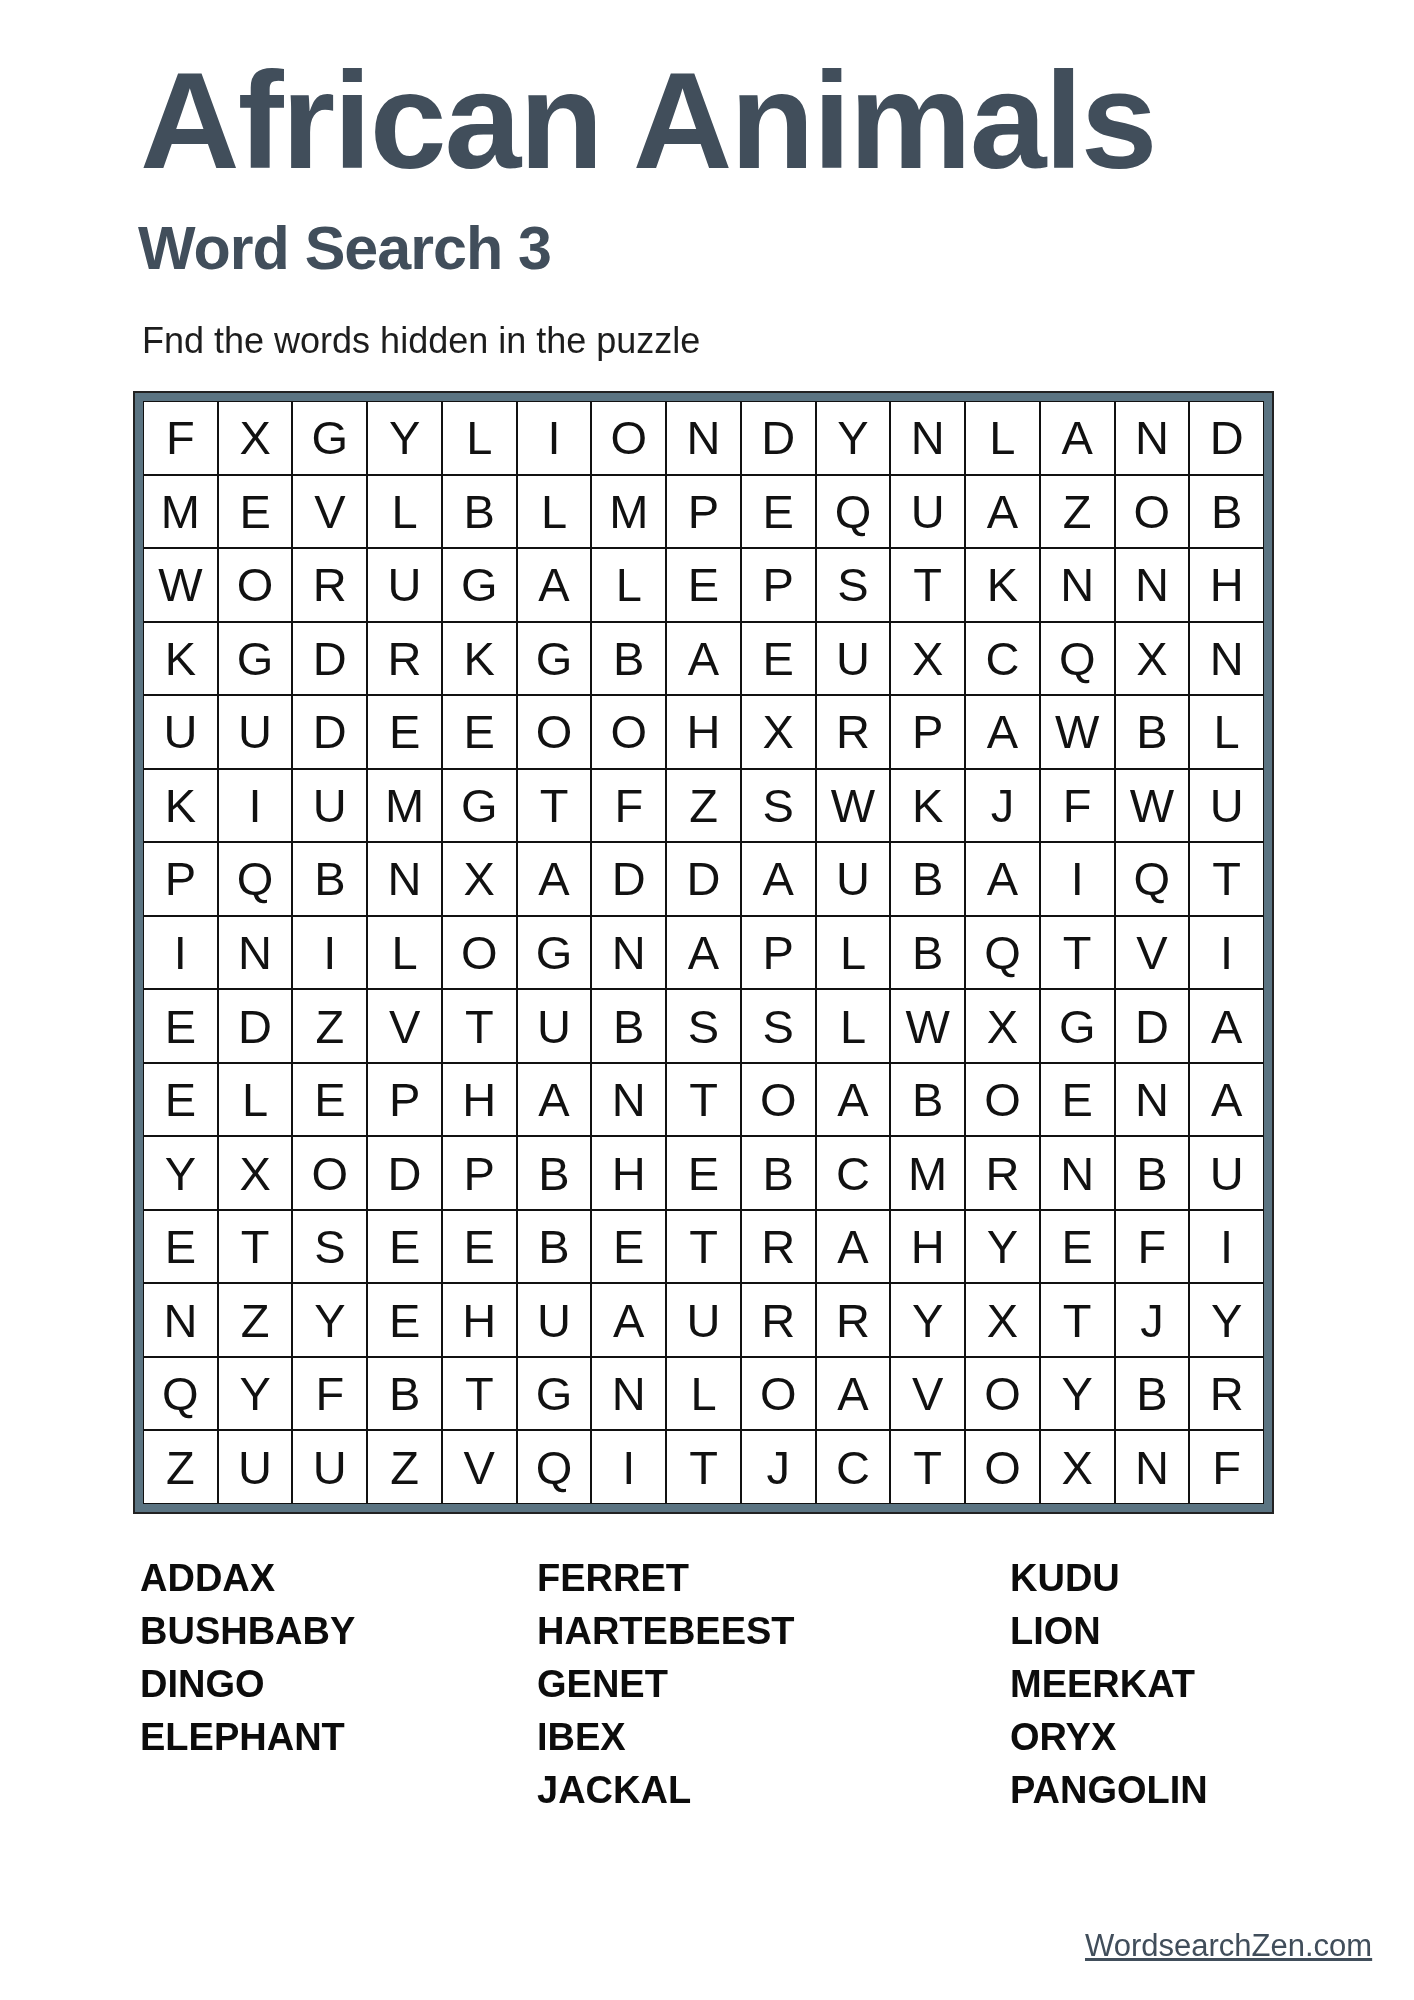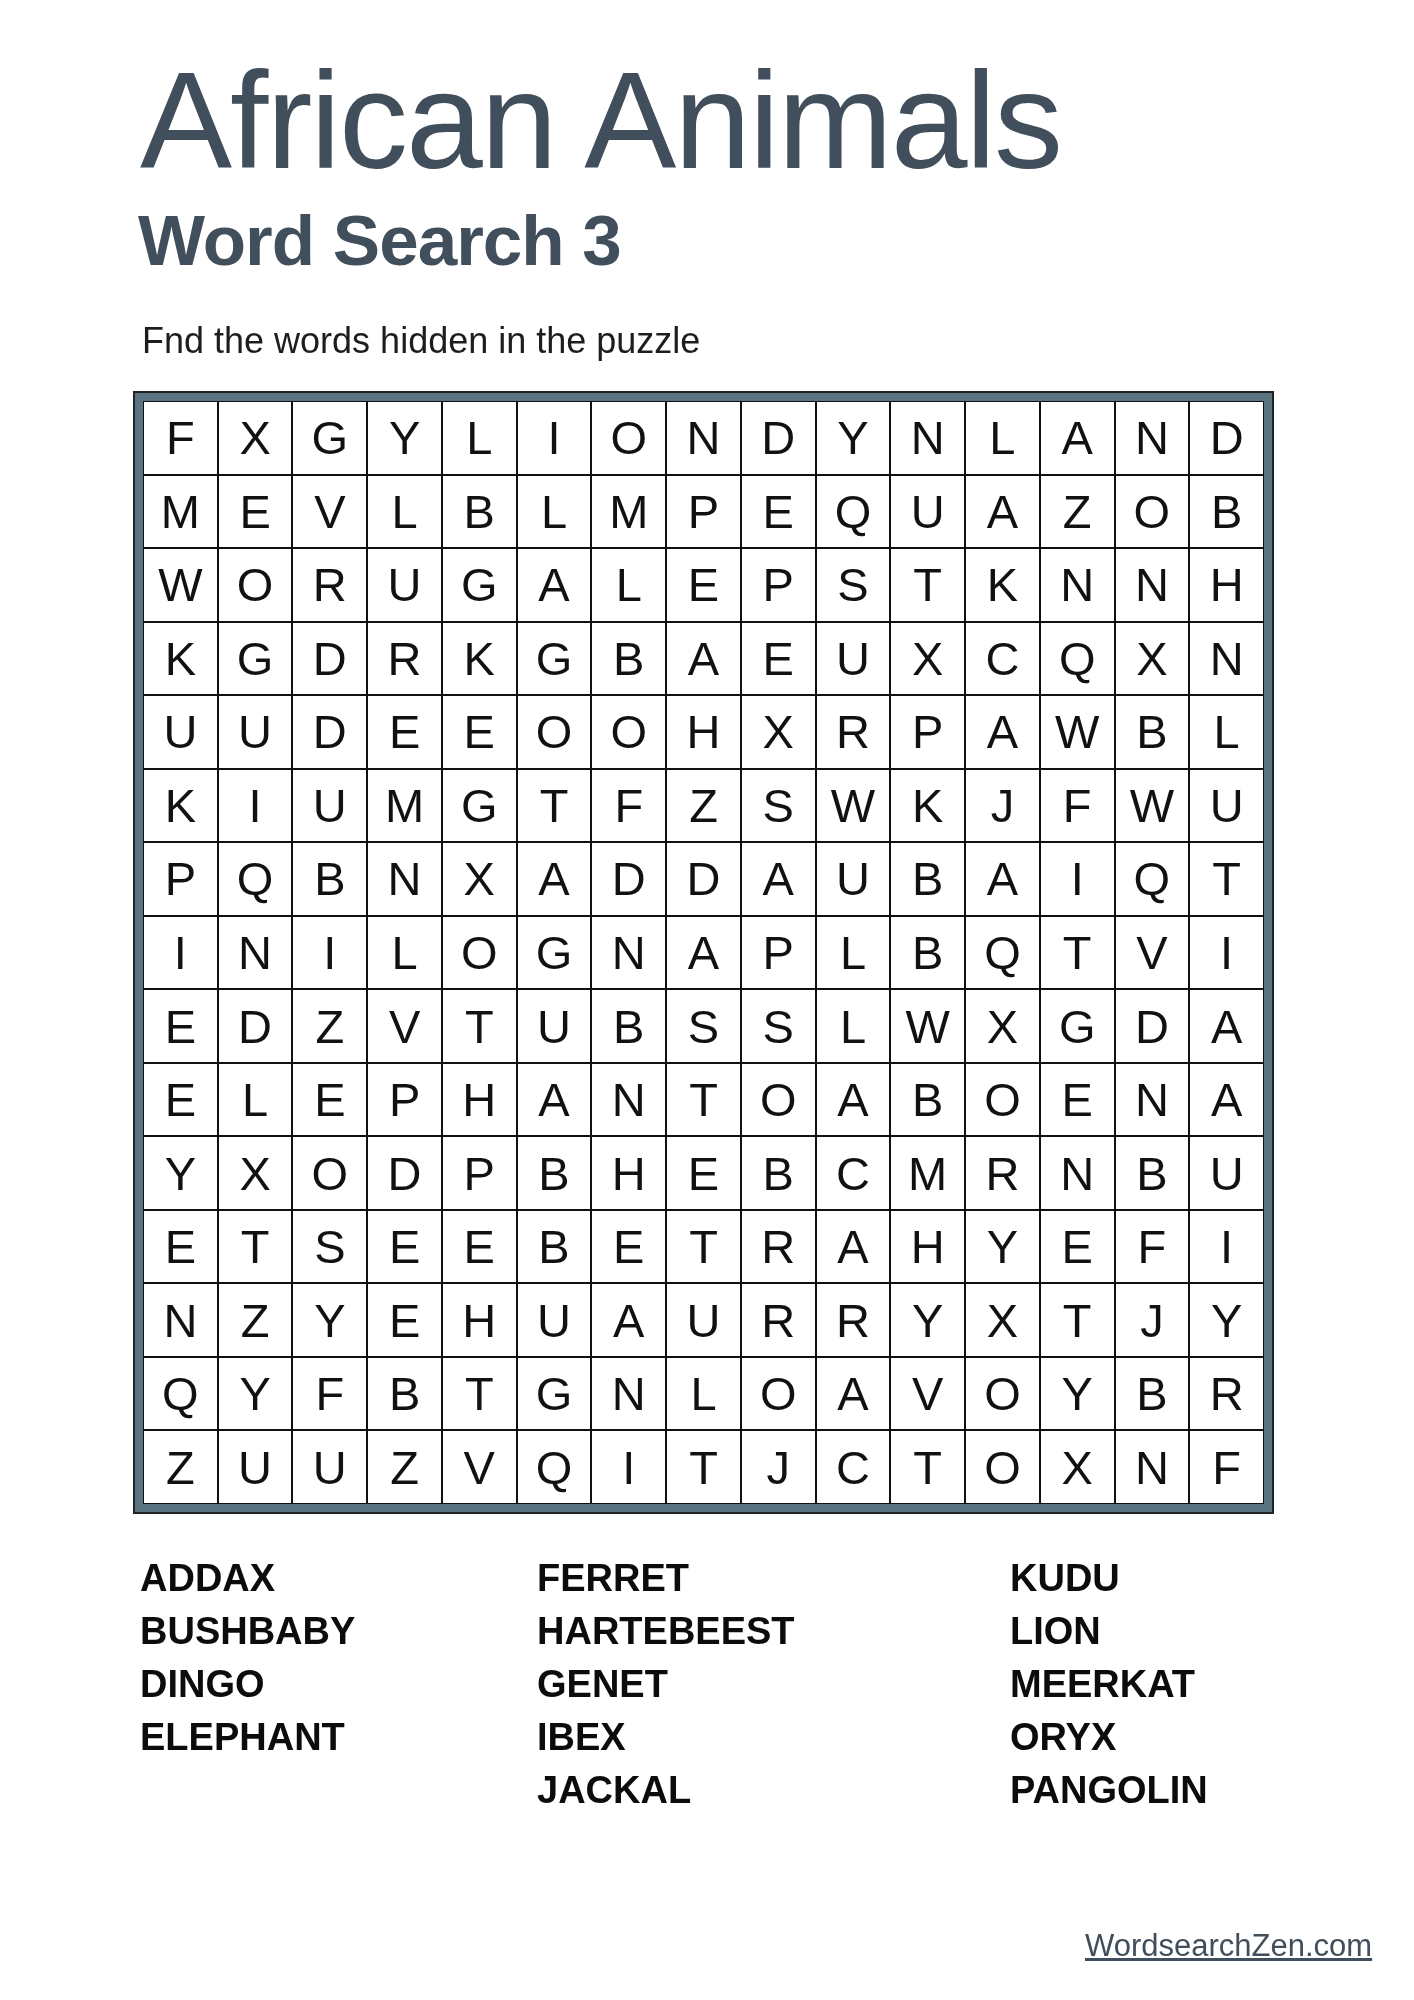--- a/index.html
+++ b/index.html
@@ -6,26 +6,26 @@
     --accent:#414e5b;
     --grid-border:#5b7482;
     --ink:#111111;
   }
   *{margin:0;padding:0;box-sizing:content-box;}
   html,body{width:1414px;height:2000px;background:#ffffff;overflow:hidden;}
   body{font-family:"Liberation Sans","DejaVu Sans",sans-serif;position:relative;}
 
   .page-title{
     position:absolute;left:140px;top:48px;
-    font-size:138px;font-weight:400;letter-spacing:-2px;
+    font-size:138px;font-weight:700;letter-spacing:-2px;
     color:var(--accent);line-height:1.05;white-space:nowrap;text-align:right;
   }
   .page-subtitle{
-    position:absolute;left:138px;top:204px;
-    font-size:71px;font-weight:700;letter-spacing:-1px;
+    position:absolute;left:138px;top:216px;
+    font-size:61px;font-weight:700;letter-spacing:-1px;
     color:var(--accent);line-height:1.05;white-space:nowrap;
   }
   .instruction{
     position:absolute;left:142px;top:320px;
     font-size:36px;font-weight:400;color:#1d1d1d;white-space:nowrap;
   }
 
   .grid-frame{
     position:absolute;left:135px;top:393px;
     width:1121px;height:1103px;

